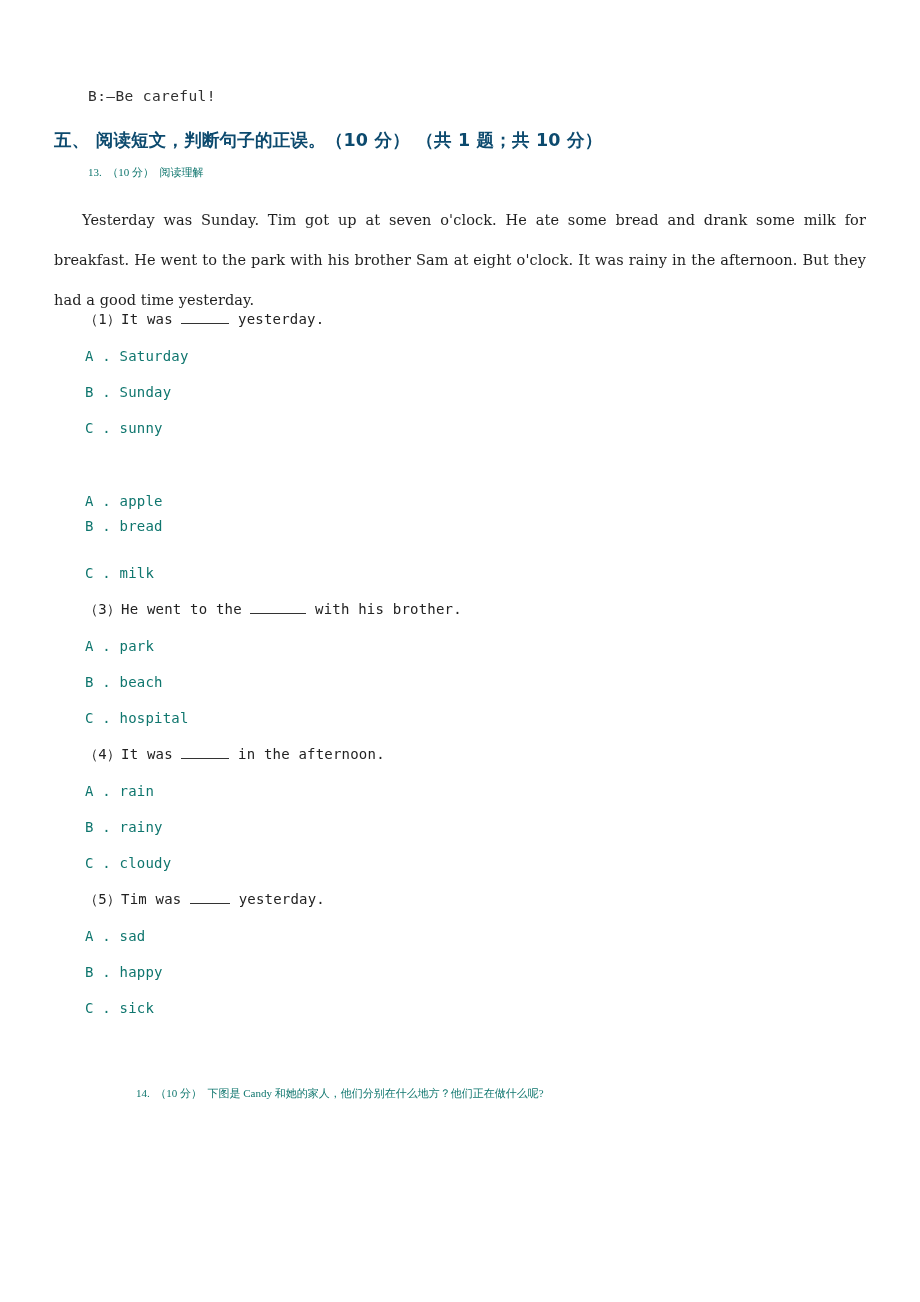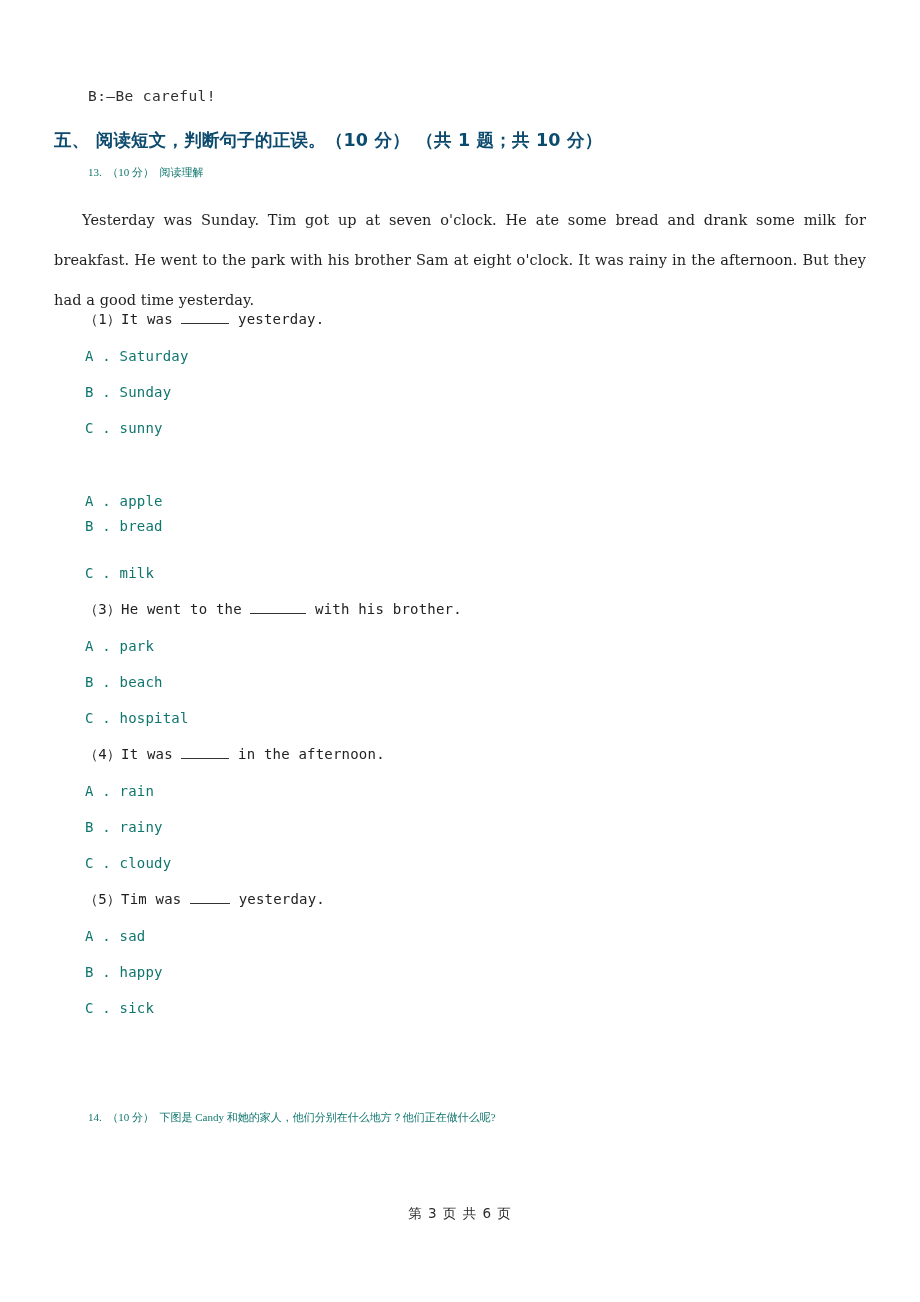--- a/index.html
+++ b/index.html
@@ -51,21 +51,21 @@
   
   .item-head {
     position: absolute;
     left: 88px;
     font-family: Liberation Serif, serif;
     font-size: 11px;
     color: #0f766e;
     white-space: pre;
   }
   #item-13 { top: 165px; }
-  #item-14 { top: 1110px; }
+  #item-14 { top: 1086px; margin-left: 48px; }
 
   
   .passage {
     position: absolute;
     left: 54px;
     top: 200px;
     width: 812px;
     font-family: "DejaVu Serif", "Liberation Serif", serif;
     font-size: 14.5px;
     line-height: 40px;
@@ -160,15 +160,14 @@
   <div class="q-stem" style="top:891px;"><span>（5）</span><span>Tim was </span><span class="blank-line blank-4"></span><span> yesterday.</span></div>
   <div class="q-opt" style="top:928px;">A . sad</div>
   <div class="q-opt" style="top:964px;">B . happy</div>
   <div class="q-opt" style="top:1000px;">C . sick</div>
 
 
   <div class="item-head" id="item-14">14.  （10 分）  下图是 Candy 和她的家人，他们分别在什么地方？他们正在做什么呢?</div>
 
   <div class="answer-area"></div>
 
-  <div class="footer">第 3 页 共 6 页</div>
 
 </div>
 
 </body></html>

